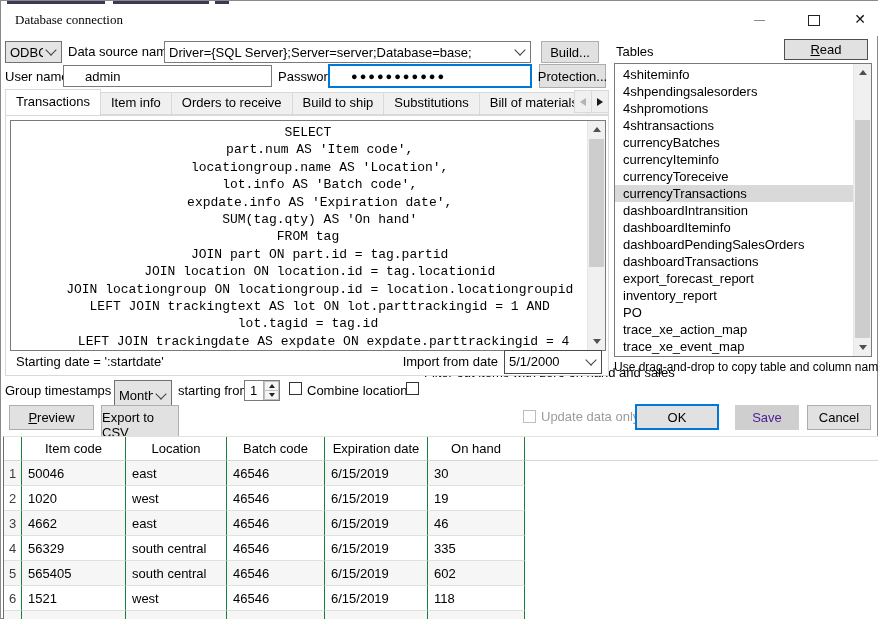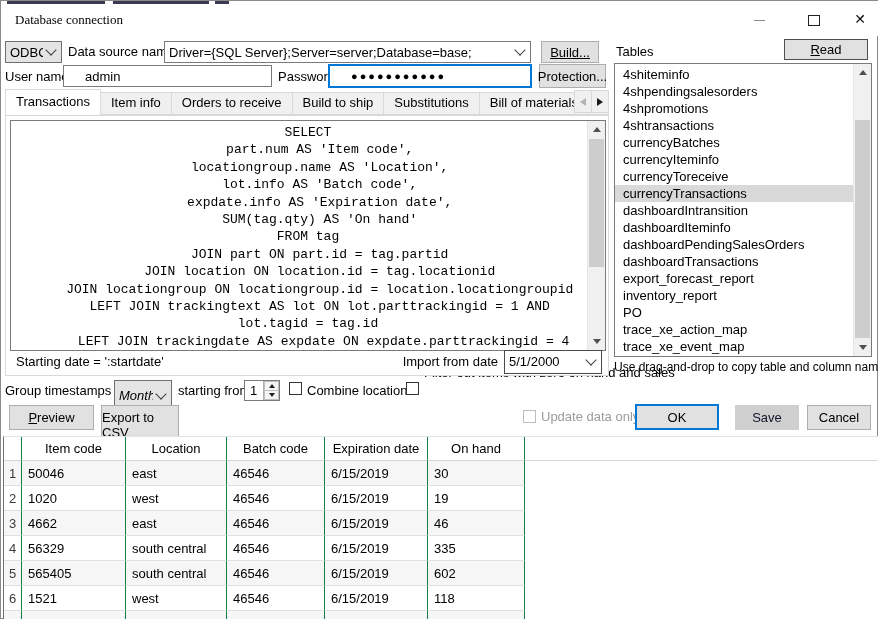--- a/index.html
+++ b/index.html
@@ -19,21 +19,21 @@
   .titlebar{left:1px;top:3px;width:876px;height:32px;background:#fff;font-family:Liberation Serif, serif;}
   .title{position:absolute;left:13px;top:8px;font-size:13px;}
   .win-btn{position:absolute;top:4px;width:32px;height:24px;display:flex;align-items:center;justify-content:center;}
   .min-bar{width:11px;height:1px;background:#8a8a8a;}
   .max-box{width:10px;height:9px;border:1px solid #222;}
   .close-x{font-size:14px;color:#111;line-height:1;}
 
   
   .btn{background:#e1e1e1;border:1px solid #adadad;display:flex;align-items:center;justify-content:center;font-size:13px;cursor:default;}
   .btn.darkb{border-color:#4f4f4f;}
-  .btn.disabled{background:#cfcfcf;border-color:#cfcfcf;color:#0f172a;}
+  .btn.disabled{background:#cfcfcf;border-color:#cfcfcf;color:#4c1d95;}
   .btn.default{border:2px solid #0078d7;}
   .combo{display:flex;align-items:center;border:1px solid #707070;background:#e4e4e4;padding:0 4px;}
   .combo.white{background:#fff;border-color:#7a7a7a;}
   .combo .val{flex:1;overflow:hidden;white-space:nowrap;}
   .chev{width:7px;height:7px;border-right:1px solid #3f3f3f;border-bottom:1px solid #3f3f3f;transform:rotate(45deg);margin:-4px 2px 0 4px;flex:none;}
   .field{border:1px solid #7a7a7a;background:#fff;display:flex;align-items:center;padding:0 21px;white-space:nowrap;overflow:hidden;}
   .field.focus{border:2px solid #0078d7;}
   .dots{letter-spacing:2px;font-size:11px;font-weight:bold;}
   .chk{width:13px;height:13px;border:1px solid #333;background:#fff;}
   .chk.disabled{border-color:#bdbdbd;}
@@ -110,21 +110,21 @@
 
   <div class="abs combo" style="left:4px;top:40px;width:57px;height:22px;">
     <span class="val">ODBC</span>
     <span class="chev"></span>
   </div>
   <div class="abs lbl" style="left:67px;top:43px;">Data source name</div>
   <div class="abs combo white" style="left:163px;top:40px;width:367px;height:22px;">
     <span class="val">Driver={SQL Server};Server=server;Database=base;</span>
     <span class="chev"></span>
   </div>
-  <div class="abs btn" style="left:540px;top:40px;width:58px;height:22px;text-decoration:underline;">
+  <div class="abs btn" style="left:540px;top:40px;width:58px;height:22px;">
       <span>Build...</span>
     </div>
   <div class="abs lbl" style="left:615px;top:43px;">Tables</div>
   <div class="abs btn darkb" style="left:783px;top:38px;width:84px;height:21px;">
     <span class="u">R</span>
       <span>ead</span>
   </div>
 
   <div class="abs lbl" style="left:4px;top:68px;">User name</div>
   <div class="abs field" style="left:62px;top:64px;width:209px;height:22px;">
@@ -220,21 +220,21 @@
         <span class="lbl">Import from date</span>
         <span class="combo white" style="width:88px;height:22px;border-color:#4a4a4a;">
           <span class="val">5/1/2000</span>
           <span class="chev"></span>
         </span>
       </span>
     </div>
   </div>
 
   <div class="abs lbl" style="left:4px;top:382px;">Group timestamps by</div>
-  <div class="abs combo" style="left:113px;top:379px;width:58px;height:31px;font-style:italic;">
+  <div class="abs combo" style="left:113px;top:379px;width:58px;height:31px;">
     <span class="val">Month</span>
     <span class="chev"></span>
   </div>
   <div class="abs lbl" style="left:177px;top:382px;">starting from</div>
   <div class="abs spinner" style="left:243px;top:379px;width:36px;height:21px;">
     <span class="spin-val">1</span>
     <span class="spin-btns">
       <span class="spin-btn">
           <span class="tri-s-up"></span>
         </span>

